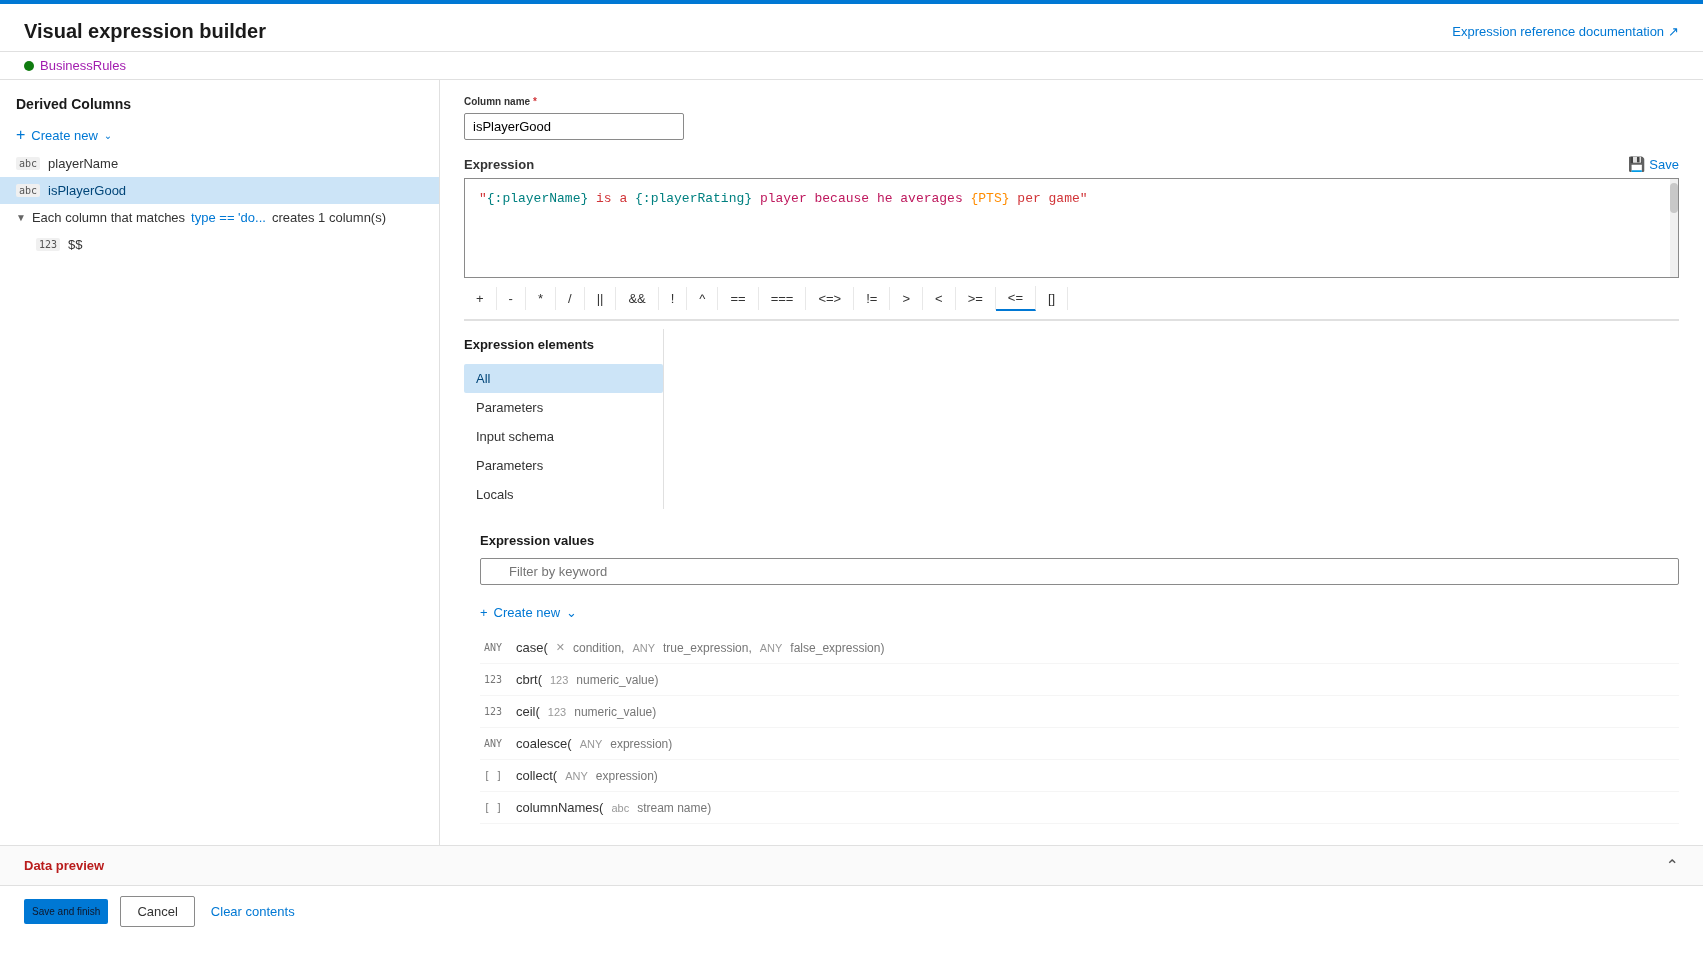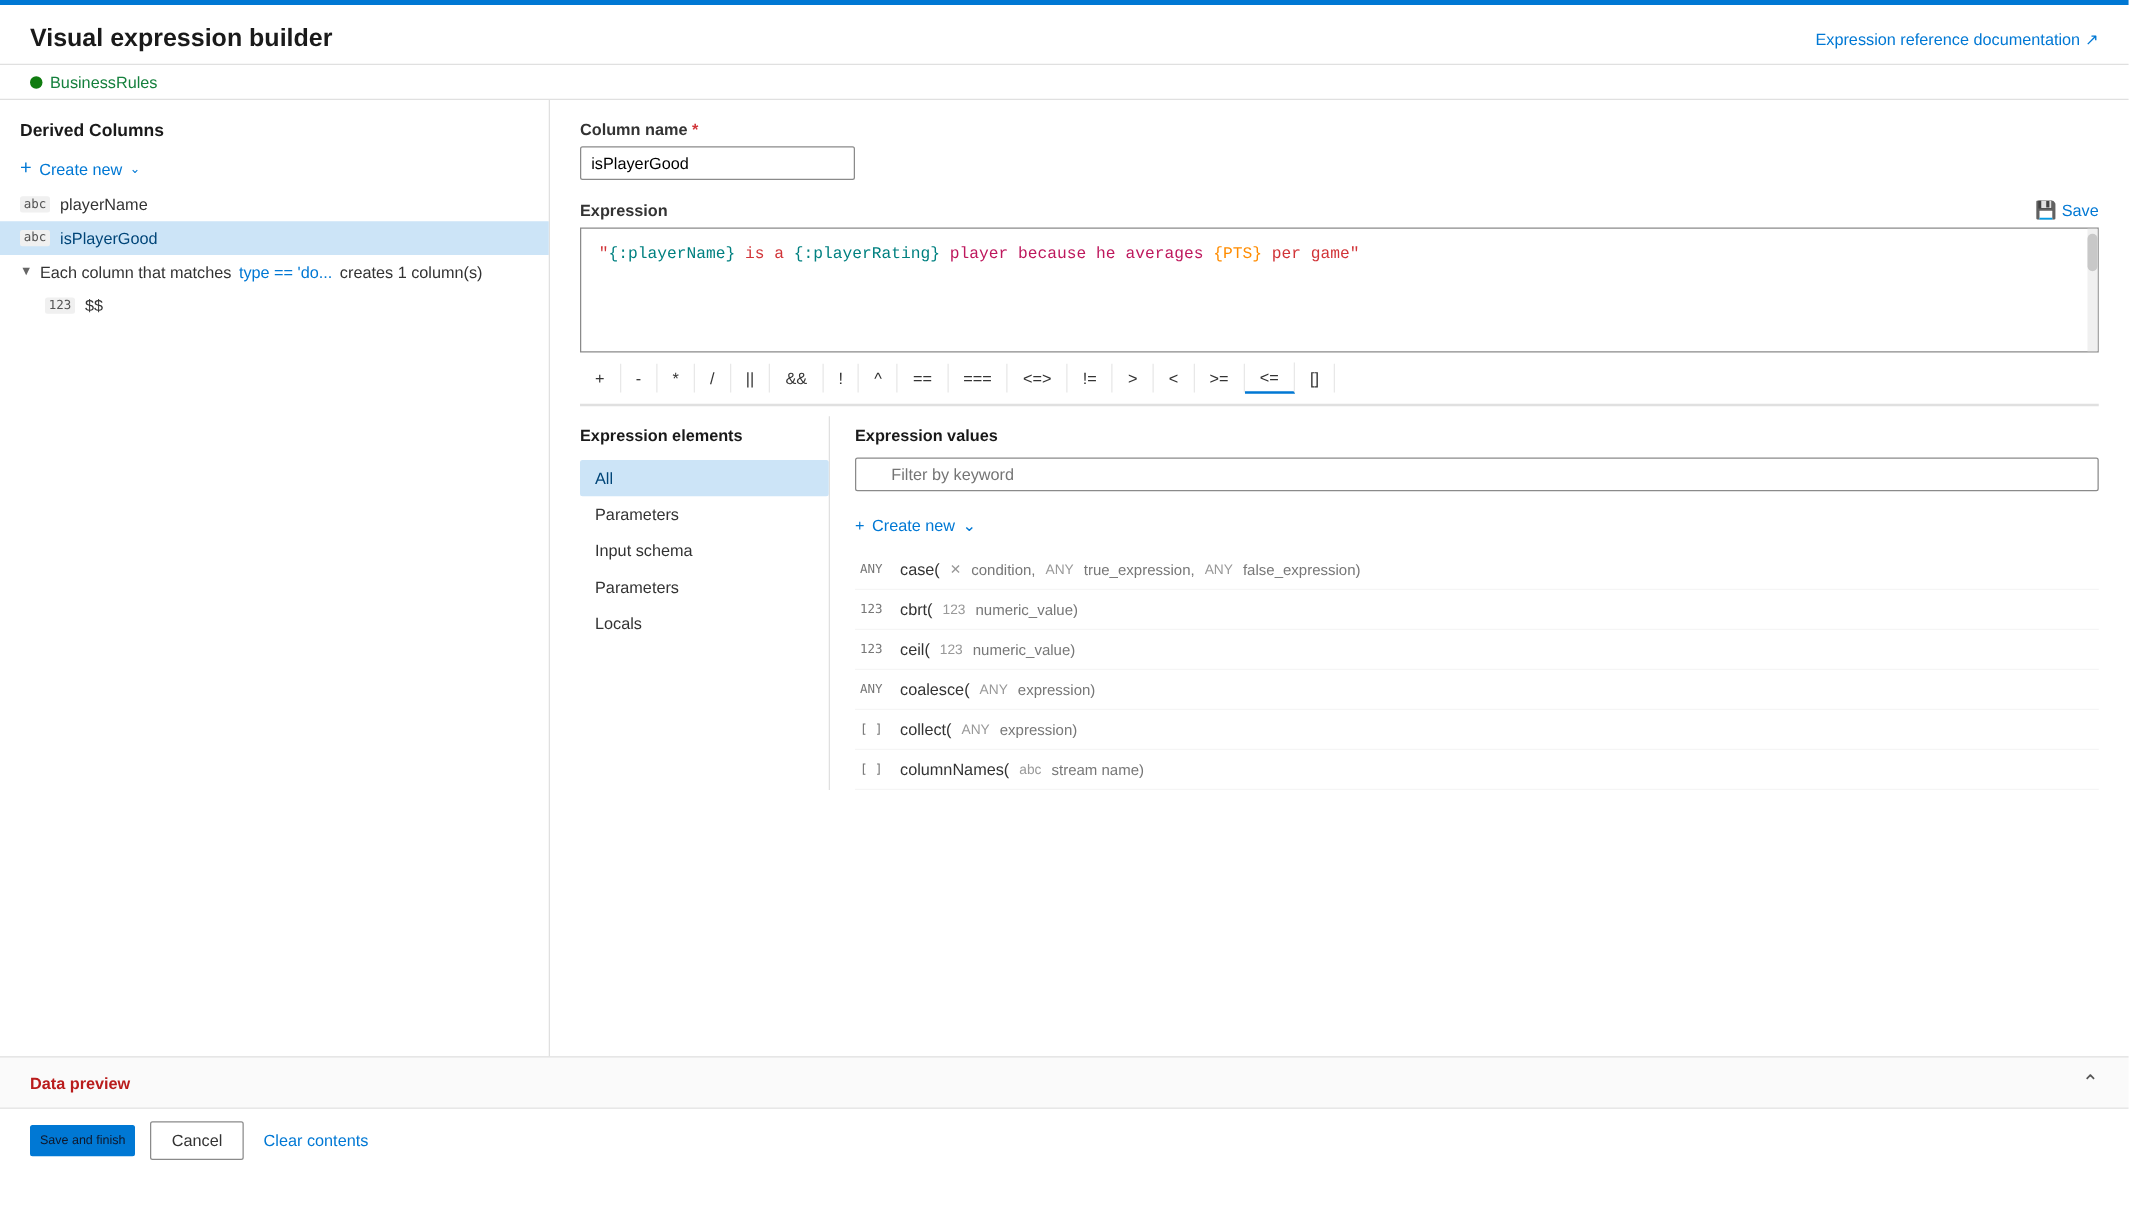--- a/index.html
+++ b/index.html
@@ -6,21 +6,21 @@
     body { font-family: 'Segoe UI', Arial, sans-serif; font-size: 13px; background: #fff; color: #333; height: 966px; overflow: hidden; }
 
     .top-bar { height: 4px; background: #0078d4; }
 
     .header { display: flex; justify-content: space-between; align-items: center; padding: 16px 24px 8px 24px; border-bottom: 1px solid #e0e0e0; }
     .header-title { font-size: 20px; font-weight: 600; color: #1a1a1a; }
     .header-link { color: #0078d4; font-size: 13px; text-decoration: none; display: flex; align-items: center; gap: 4px; }
 
     .subheader { padding: 6px 24px; display: flex; align-items: center; gap: 6px; border-bottom: 1px solid #e0e0e0; }
     .green-dot { width: 10px; height: 10px; background: #107c10; border-radius: 50%; display: inline-block; }
-    .subheader-text { font-size: 13px; color: #15803d; text-align: right; }
+    .subheader-text { font-size: 13px; color: #a21caf; text-align: right; }
 
     .main-content { display: flex; height: calc(966px - 4px - 65px - 32px - 60px - 40px); }
 
     
     .left-panel { width: 440px; border-right: 1px solid #e0e0e0; padding: 16px 0; flex-shrink: 0; }
     .section-title { font-size: 14px; font-weight: 600; padding: 0 16px 8px 16px; color: #1a1a1a; }
     .create-new-btn { display: flex; align-items: center; gap: 6px; padding: 6px 16px; color: #0078d4; cursor: pointer; font-size: 13px; }
     .plus-icon { font-size: 16px; font-weight: 300; }
     .chevron-icon { font-size: 10px; }
 
@@ -33,36 +33,36 @@
     .expand-row { display: flex; align-items: center; gap: 6px; padding: 6px 16px; font-size: 13px; color: #333; }
     .expand-icon { font-size: 10px; color: #666; }
     .each-col-text { color: #333; }
     .type-link { color: #0078d4; cursor: pointer; }
     .creates-text { color: #333; }
 
     .sub-item { display: flex; align-items: center; gap: 8px; padding: 6px 16px 6px 36px; font-size: 13px; color: #333; }
 
     
     .right-panel { flex: 1; padding: 16px 24px; overflow-y: auto; }
-    .field-label { font-size: 13px; font-weight: 600; margin-bottom: 6px; }
+    .field-label { font-size: 10px; font-weight: 600; margin-bottom: 6px; }
     .required { color: #d13438; }
     .text-input { width: 220px; border: 1px solid #8a8a8a; padding: 5px 8px; font-size: 13px; border-radius: 2px; outline: none; }
 
     .expression-header { display: flex; justify-content: space-between; align-items: center; margin: 16px 0 6px 0; gap: 15px; }
     .expression-label { font-size: 13px; font-weight: 600; }
     .save-btn { display: flex; align-items: center; gap: 4px; color: #0078d4; cursor: pointer; font-size: 13px; border: none; background: none; }
 
     .code-editor { border: 1px solid #8a8a8a; background: #fff; padding: 10px 14px; font-family: 'Consolas', 'Courier New', monospace; font-size: 13px; min-height: 100px; position: relative; }
     .code-line { line-height: 1.6; }
 
     .operators-row { display: flex; align-items: center; gap: 0; padding: 8px 0; border-bottom: 2px solid #e0e0e0; flex-wrap: wrap; }
     .op-btn { padding: 4px 12px; cursor: pointer; font-size: 13px; color: #333; border: none; background: none; border-right: 1px solid #e8e8e8; }
     .op-selected { border-bottom: 2px solid #0078d4; }
 
-    .bottom-section { display: flex; gap: 4px; margin-top: 8px; }
+    .bottom-section { display: flex; gap: 16px; margin-top: 8px; flex-direction: column; }
     .expr-elements { width: 200px; flex-shrink: 0; border-right: 1px solid #e0e0e0; }
     .expr-elements-title { font-size: 13px; font-weight: 600; padding: 8px 0 12px 0; color: #1a1a1a; }
     .elem-item { padding: 7px 12px; cursor: pointer; font-size: 13px; color: #333; border-radius: 2px; }
     .elem-item.active { background: #cce4f7; color: #004578; }
 
     .expr-values { flex: 1; padding-left: 16px; }
     .expr-values-title { font-size: 13px; font-weight: 600; padding: 8px 0 10px 0; color: #1a1a1a; }
     .filter-input { width: 100%; border: 1px solid #8a8a8a; padding: 5px 10px 5px 28px; font-size: 13px; border-radius: 2px; position: relative; margin-bottom: 10px; }
     .filter-wrapper { position: relative; margin-bottom: 10px; }
     .filter-icon { position: absolute; left: 8px; top: 50%; transform: translateY(-50%); color: #666; font-size: 12px; }

